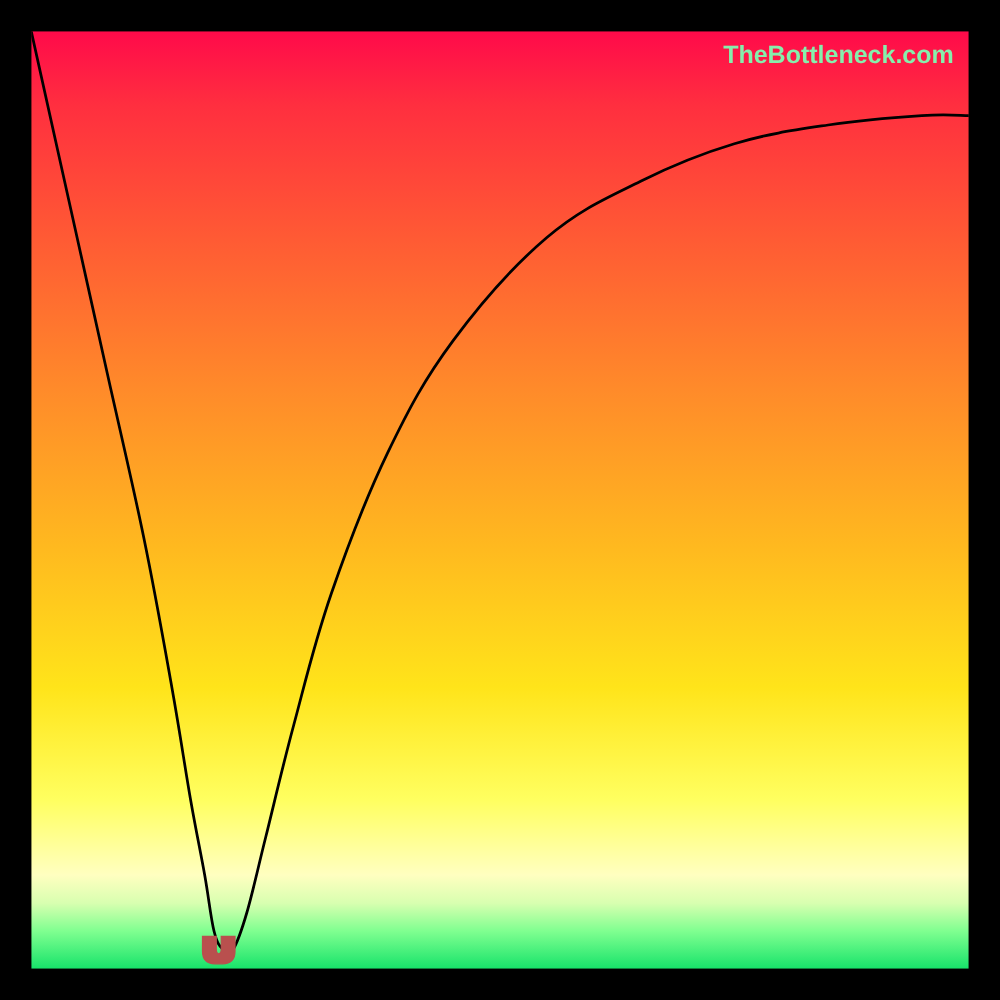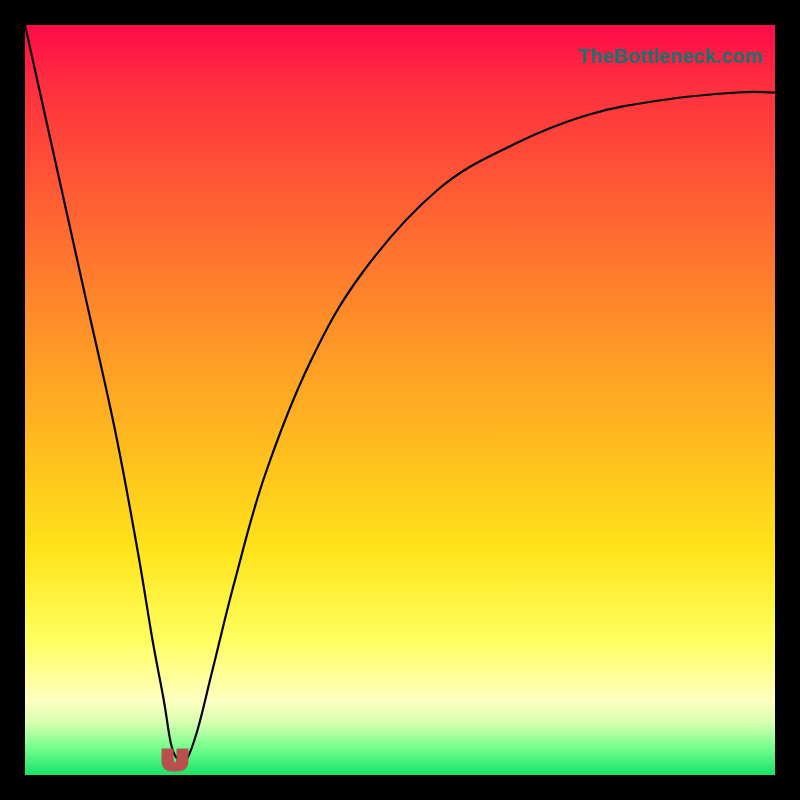--- a/index.html
+++ b/index.html
@@ -38,24 +38,24 @@
       #ffe41a 70%,
       #ffff60 82%,
       #ffffc0 90%,
       #d8ffb0 93%,
       #7fff90 96%,
       #17e36a 100%
     );
   }
   .watermark {
     position: absolute;
-    top: 20px;
+    top: 8px;
     right: 12px;
     font: 600 20px Arial, Helvetica, sans-serif;
-    color: #0f766e;
+    color: #86efac;
     user-select: none;
   }
   svg.curve {
     position: absolute;
     left: 0; top: 0;
     width: 750px; height: 750px;
     overflow: visible;
   }
   .curve-path {
     fill: none;

